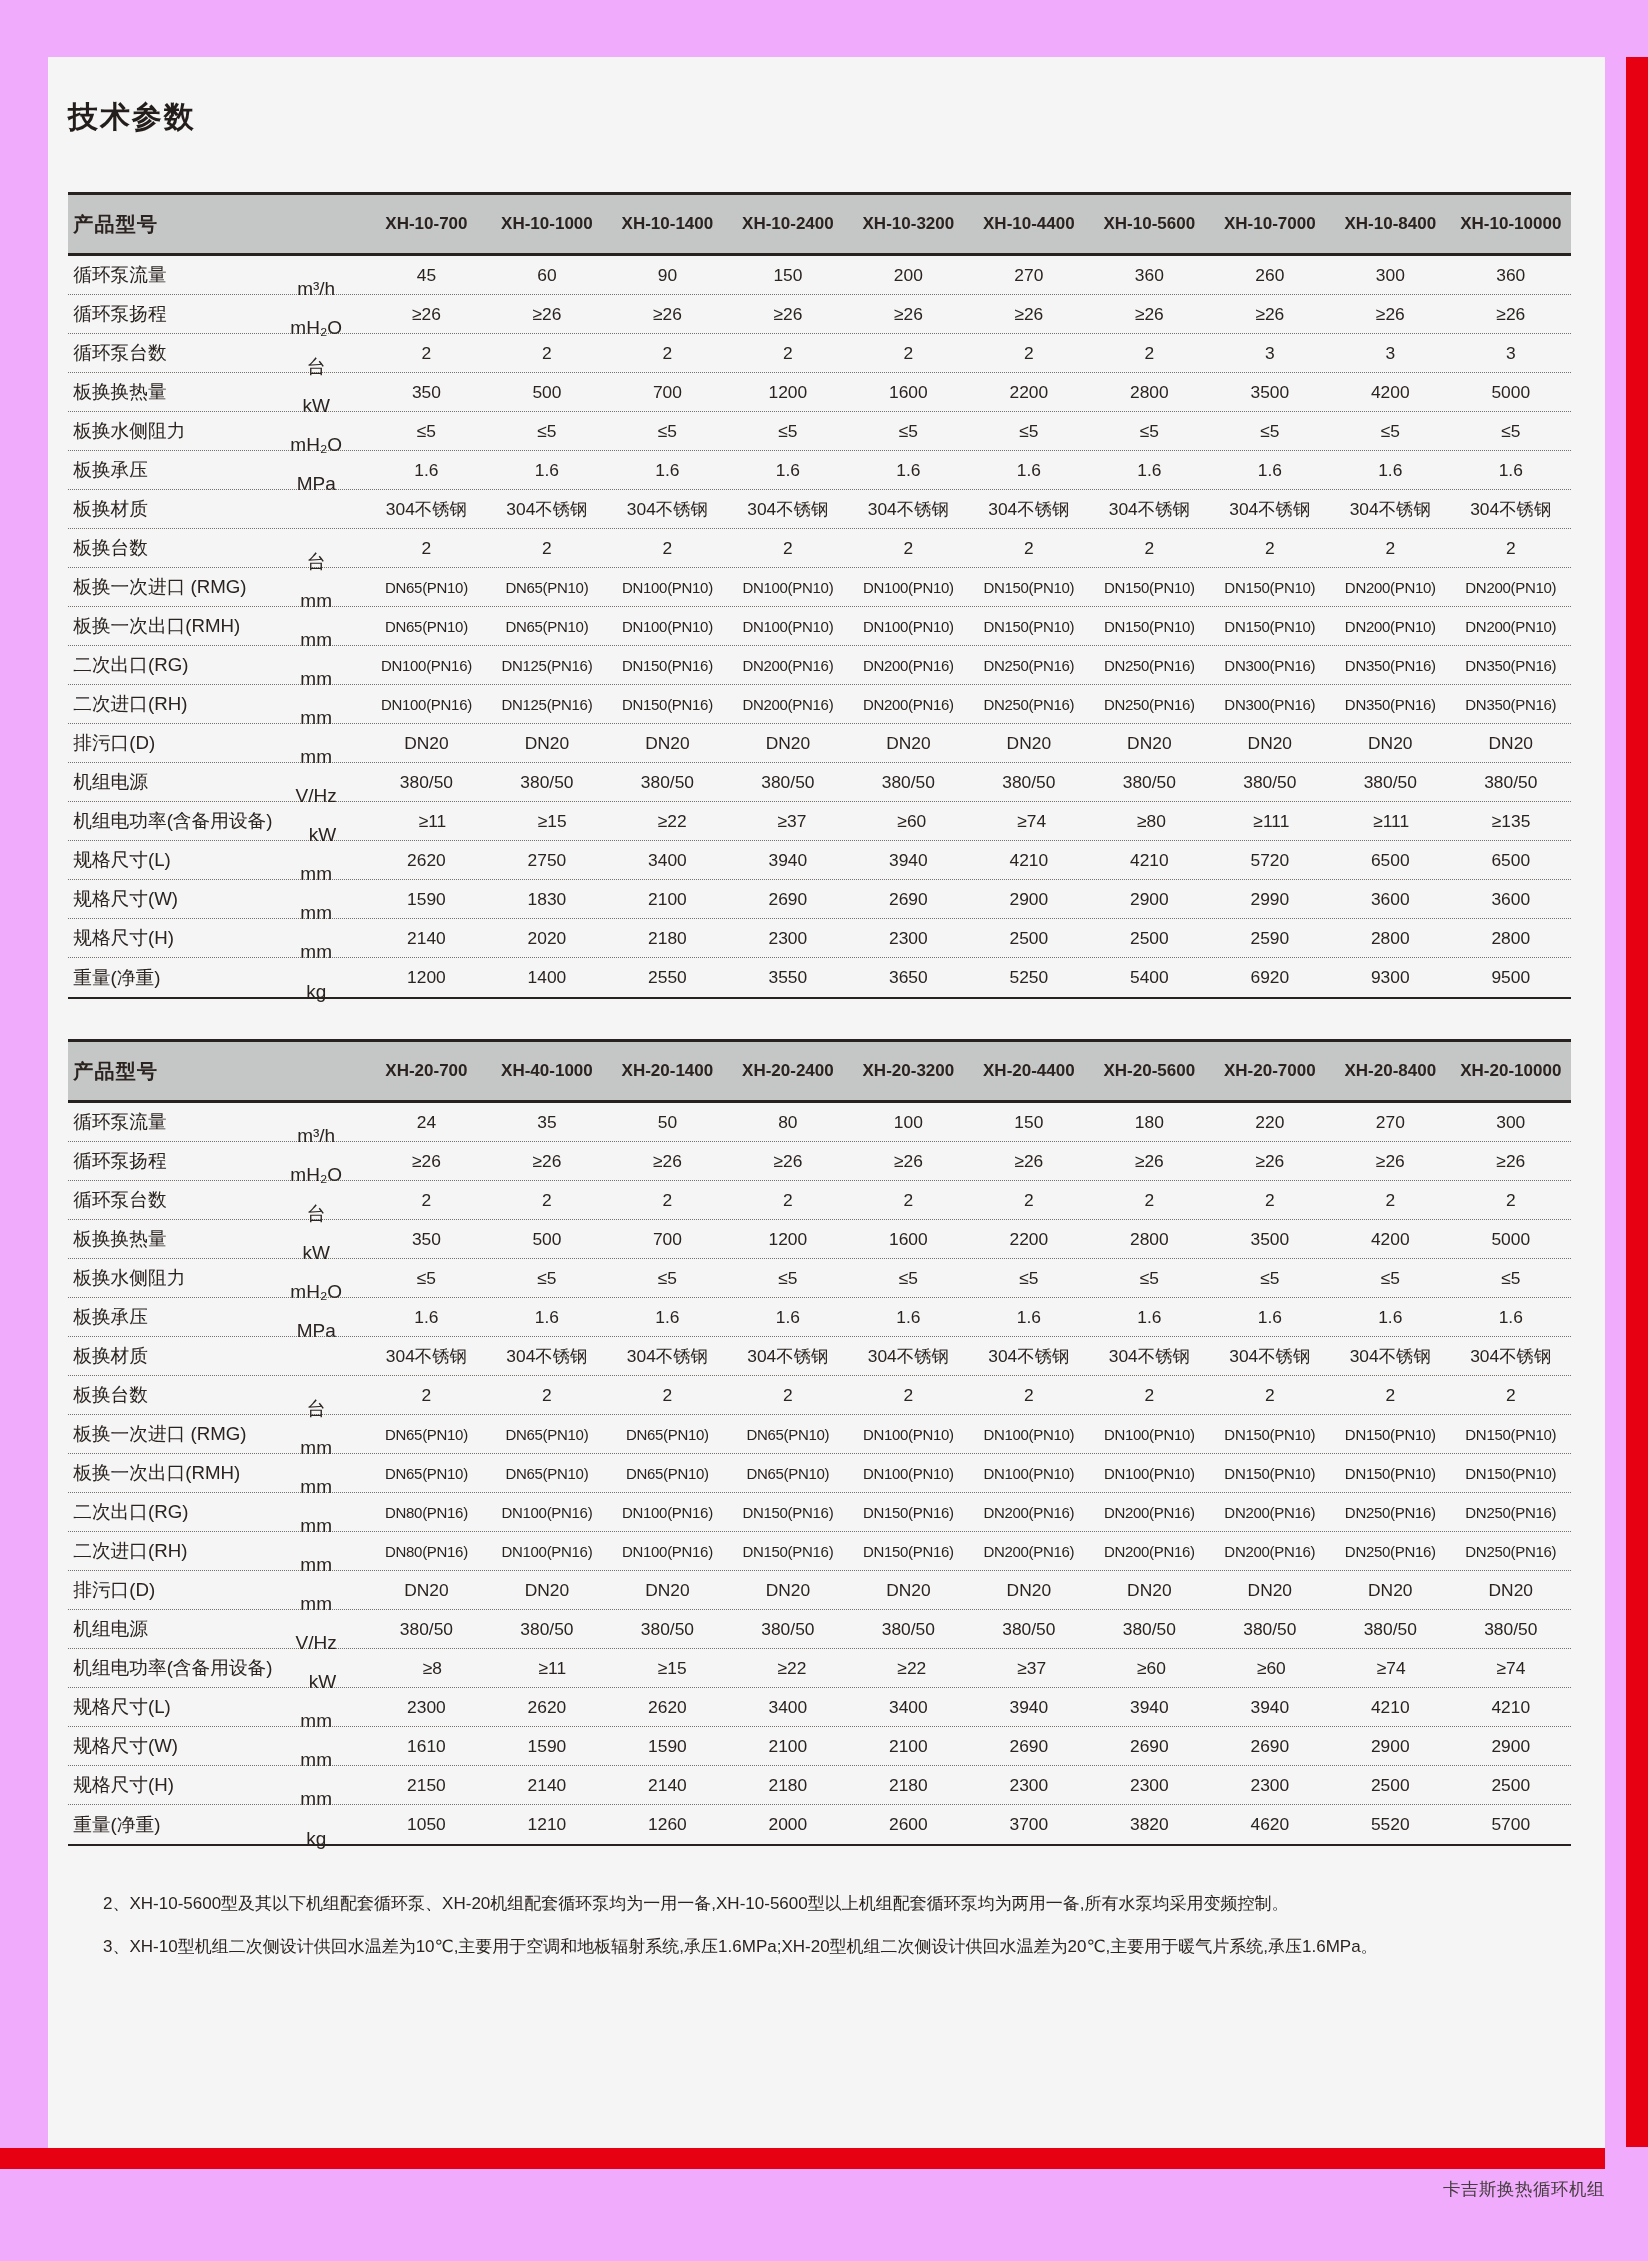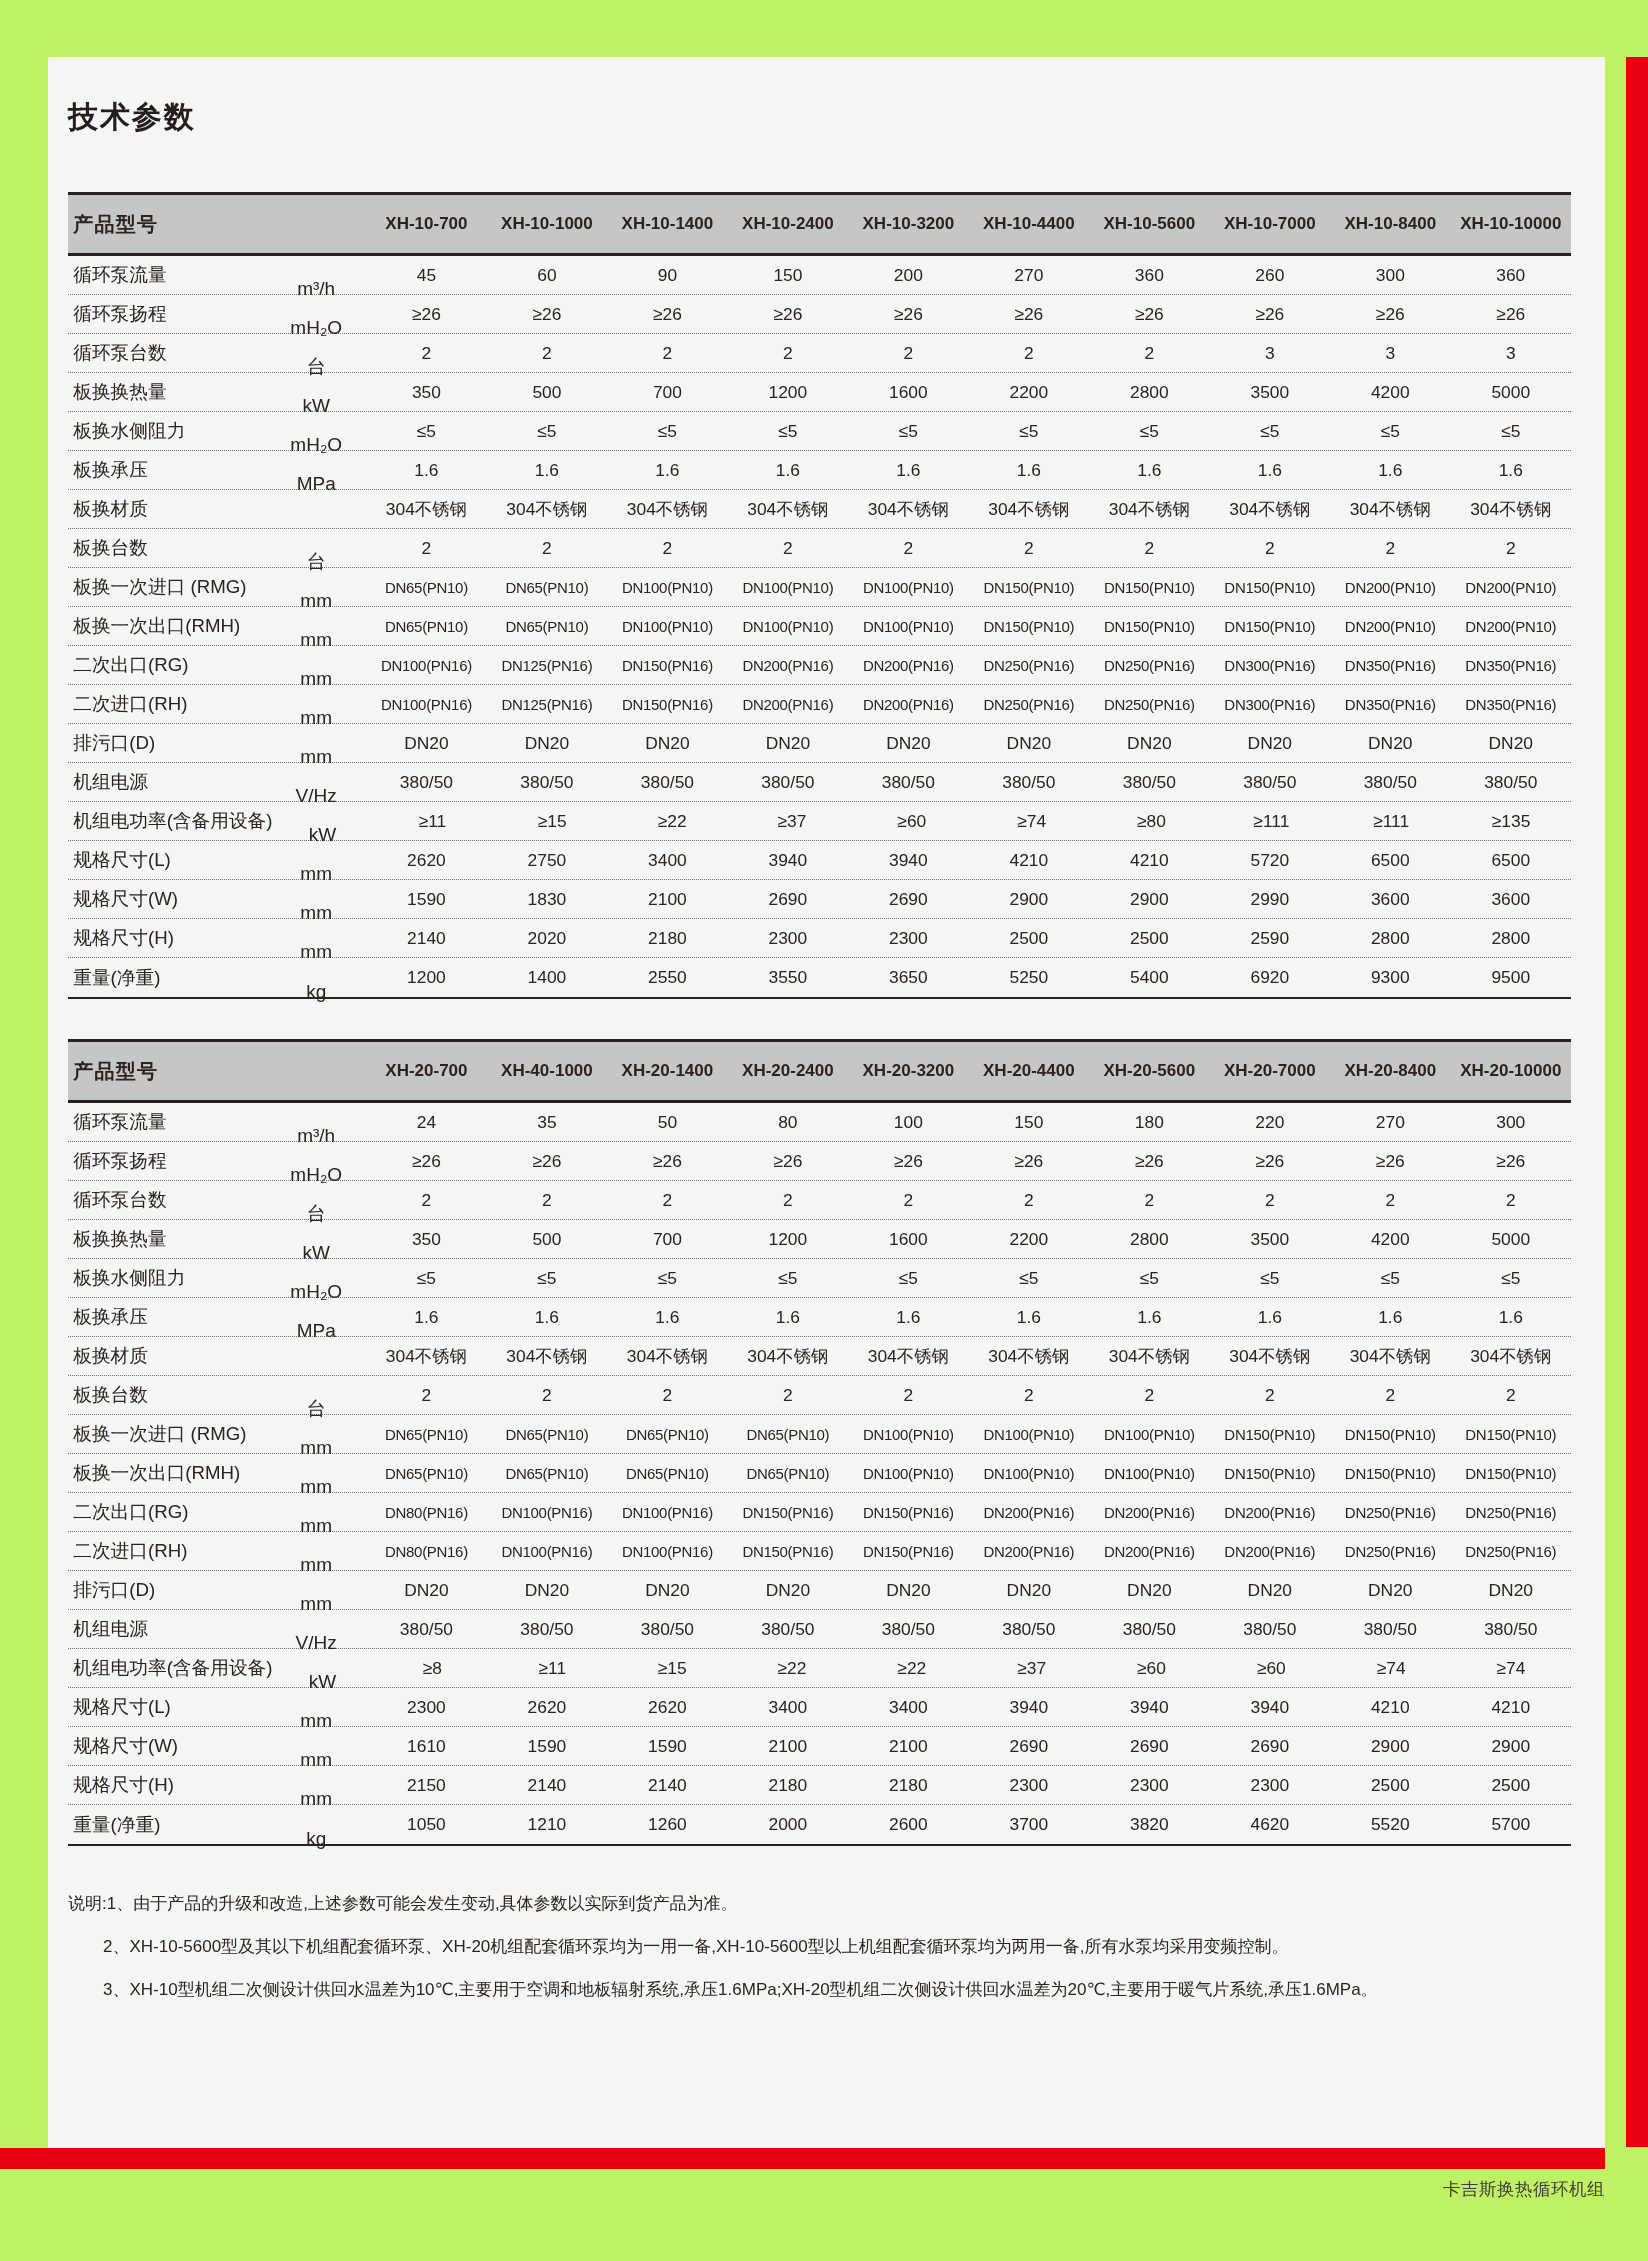--- a/index.html
+++ b/index.html
@@ -1,17 +1,17 @@
 <!DOCTYPE html>
 <html style="font-size:10.3px"><head>
 <meta charset="utf-8">
 <style>
   html,body { margin:0; padding:0; background:#ffffff; }
   body { font-family:"Liberation Sans","DejaVu Sans",sans-serif; color:#2b2320; }
-  .page { position:relative; width:1648px; height:2261px; background:#bef264; overflow:hidden; }
+  .page { position:relative; width:1648px; height:2261px; background:#f0abfc; overflow:hidden; }
 
   .panel { position:absolute; left:48px; top:57px; width:1557px; height:2092px; background:#f4f5f4; }
 
   .accent-stripe { position:absolute; left:1626px; top:57px; width:22px; height:2090px; }
   .accent-band   { position:absolute; left:0; top:2148px; width:1605px; height:21px; }
 
   .page-title { position:absolute; left:68px; top:97px; font-size:30px; font-weight:700; color:#231d1b; letter-spacing:1.9px; }
 
   .spec-table { position:absolute; left:68px; width:1503px; }
   .spec-table.t1 { top:192px; }
@@ -610,20 +610,19 @@
           <div class="c-data">3700</div>
           <div class="c-data">3820</div>
           <div class="c-data">4620</div>
           <div class="c-data">5520</div>
           <div class="c-data">5700</div>
         </div>
       </div>
     </div>
 
   <div class="notes">
-    <div class="note-line">说明:1、由于产品的升级和改造,上述参数可能会发生变动,具体参数以实际到货产品为准。</div>
     <div class="note-line indent">2、XH-10-5600型及其以下机组配套循环泵、XH-20机组配套循环泵均为一用一备,XH-10-5600型以上机组配套循环泵均为两用一备,所有水泵均采用变频控制。</div>
     <div class="note-line indent">3、XH-10型机组二次侧设计供回水温差为10℃,主要用于空调和地板辐射系统,承压1.6MPa;XH-20型机组二次侧设计供回水温差为20℃,主要用于暖气片系统,承压1.6MPa。</div>
   </div>
 
   <div class="footer-label">卡吉斯换热循环机组</div>
 </div>
 
 
 </body></html>

